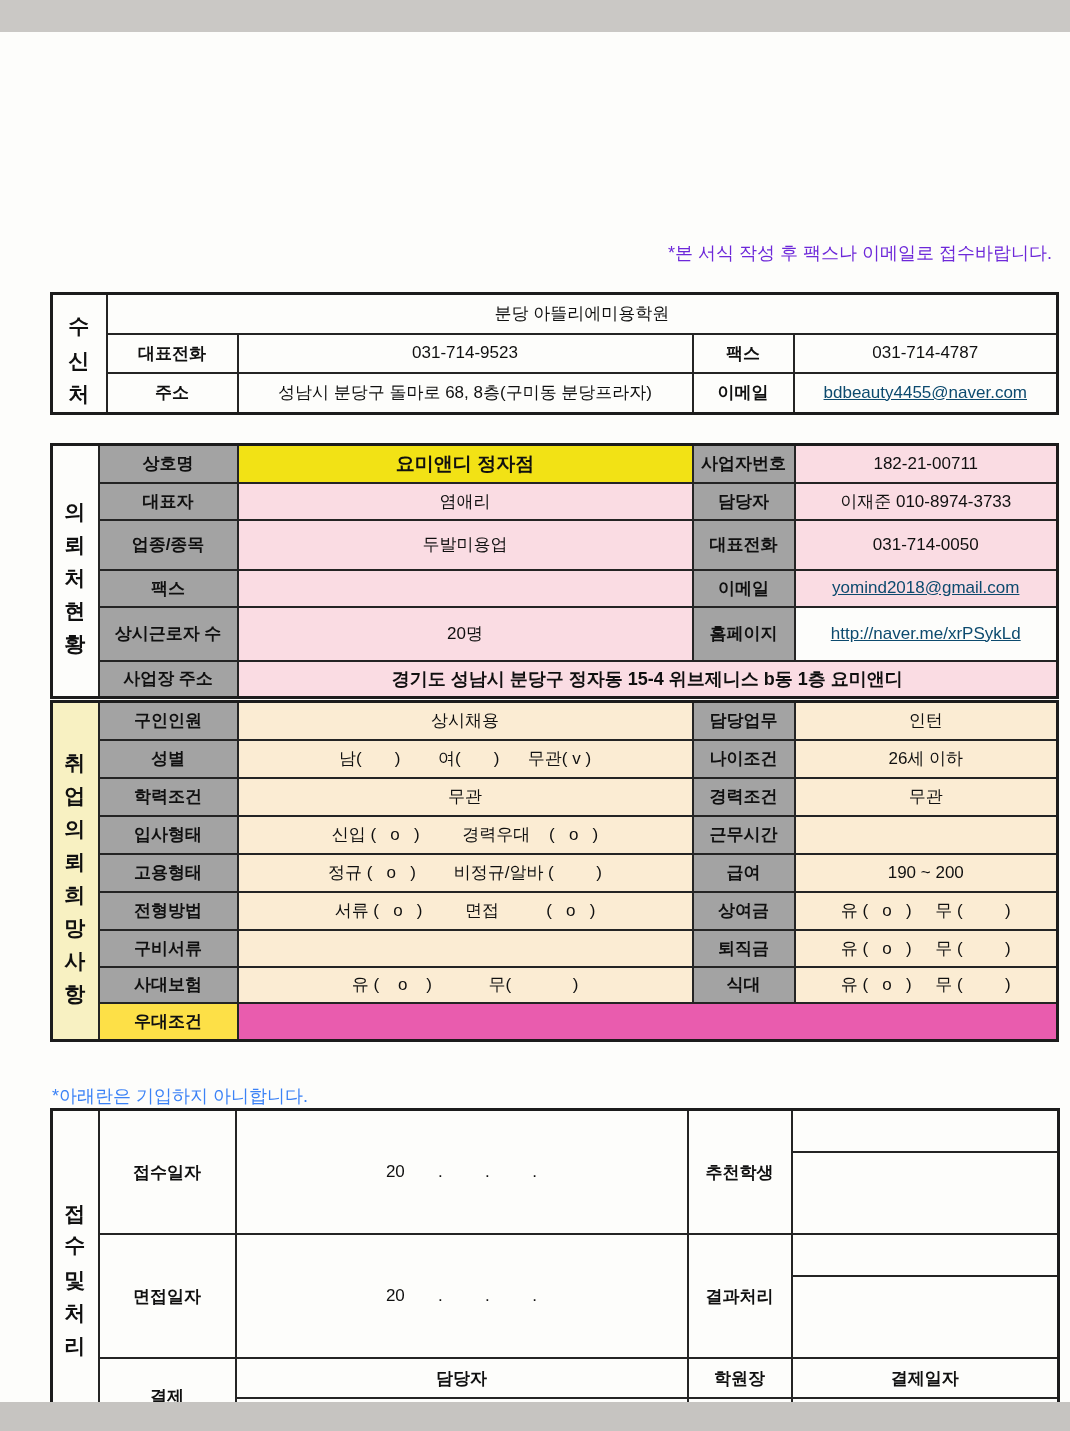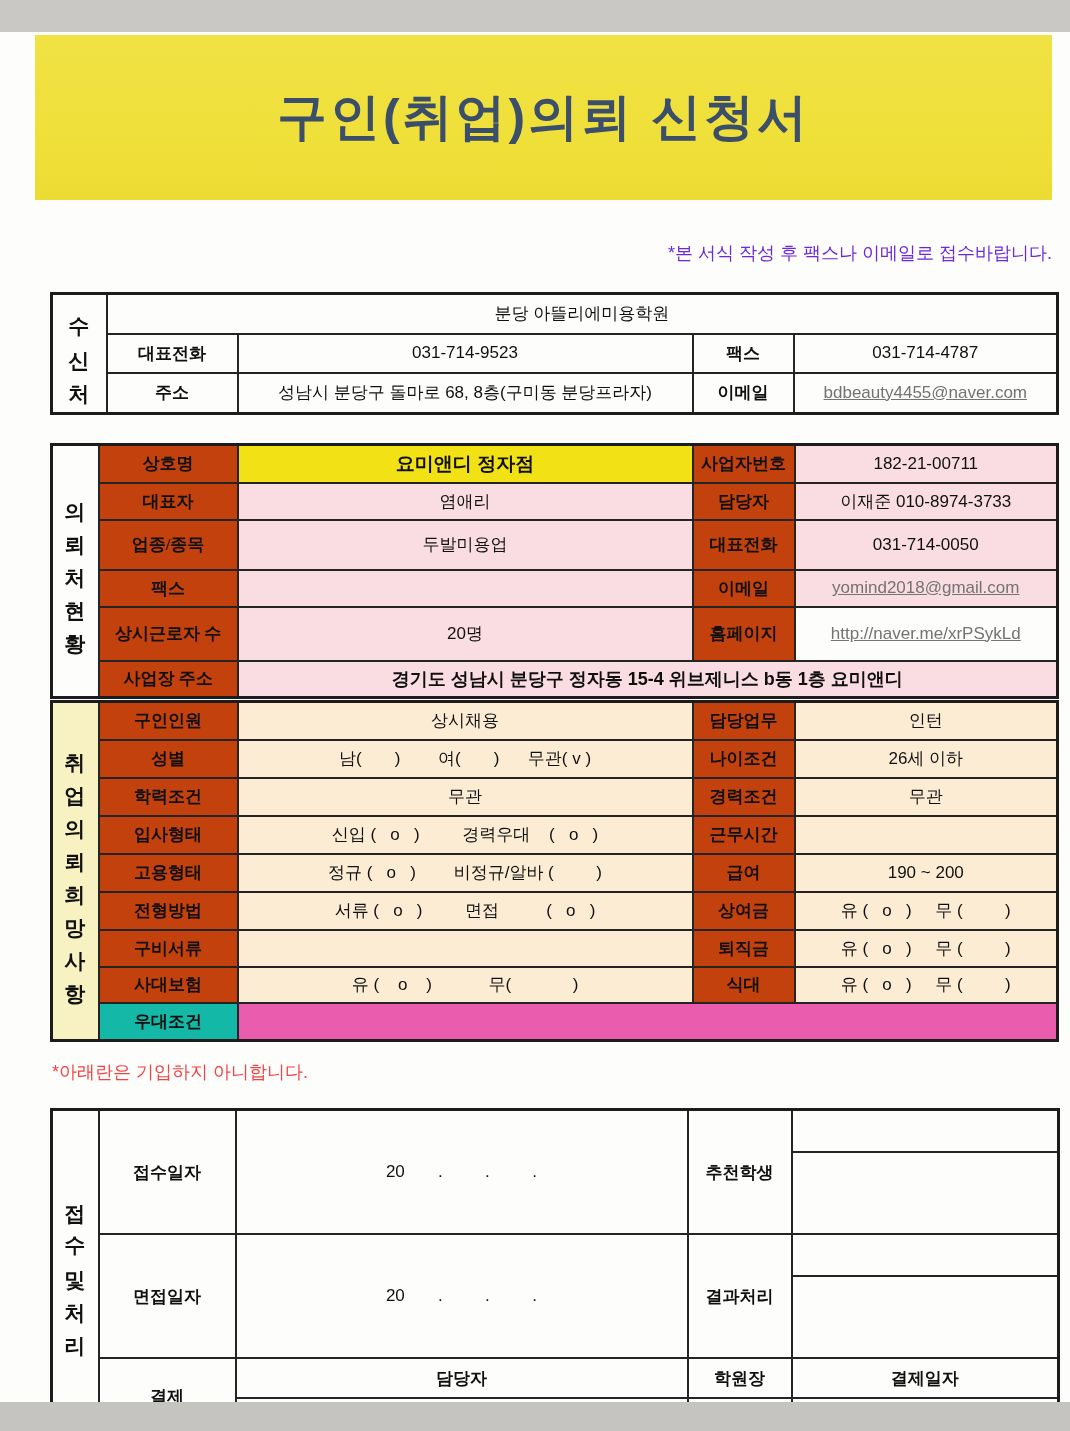--- a/index.html
+++ b/index.html
@@ -9,57 +9,54 @@
   .band-top { position:absolute; left:0; top:0; width:1070px; height:32px; background:#cac8c5; }
   .band-bottom { position:absolute; left:0; top:1402px; width:1070px; height:29px; background:#c6c4c1; }
 
   .banner { position:absolute; left:35px; top:35px; width:1017px; height:165px;
             background:linear-gradient(#f1e245 0%, #efdf38 70%, #ecdb33 100%);
             display:flex; align-items:center; justify-content:center; }
   .title { font-size:50px; font-weight:bold; color:#3b4e6a; letter-spacing:3px; }
 
   .top-note { position:absolute; left:0; top:241px; width:1052px; text-align:right;
               font-size:18px; color:#6d28d9; }
-  .bottom-note { position:absolute; left:52px; top:1060px; font-size:18px; color:#ef4444; }
+  .bottom-note { position:absolute; left:52px; top:1084px; font-size:18px; color:#3b82f6; }
 
   table { border-collapse:collapse; table-layout:fixed; position:absolute; left:50px;
           border:3px solid #1c1c1c; }
   td { border:2px solid #242424; font-size:17px; color:#101010; text-align:center;
        vertical-align:middle; white-space:pre-wrap; overflow:hidden; padding:2px 5px; }
   .lab { font-weight:bold; }
   .vcell { padding:0; }
   .vert { display:inline-block; writing-mode:vertical-rl; text-orientation:upright;
           font-weight:bold; font-size:21px; letter-spacing:12px; line-height:1; }
-  .pink   { background:#c2410c;font-family:Liberation Serif, serif; }
+  .pink   { background:#a3a3a3; }
   .lpink  { background:#fadce3; }
   .cream  { background:#fbecd3; }
   .syellow{ background:#f8f1c2; }
   .ycell  { background:#f2e215; font-weight:bold; font-size:19px; }
-  .mglab  { background:#14b8a6; }
+  .mglab  { background:#fde047; }
   .mg     { background:#e95cae; }
-  .link { color:#737373; text-decoration:underline; }
+  .link { color:#0c4a6e; text-decoration:underline; }
   .bold { font-weight:bold; }
   .split { padding:0; }
   .split .half { height:50%; display:flex; align-items:center; justify-content:center; }
   .split .half.first { border-bottom:2px solid #242424; }
 
   .t1 { top:292px; width:1006px; }
   .t2 { top:443px; width:1006px; }
   .t3 { top:700px; width:1007px; }
   .t4 { top:1108px; width:1007px; }
 </style>
 </head>
 <body>
 
 <div class="page">
   <div class="band-top"></div>
 
-  <div class="banner">
-    <div class="title">구인(취업)의뢰 신청서</div>
-  </div>
 
   <div class="top-note">*본 서식 작성 후 팩스나 이메일로 접수바랍니다.</div>
 
   <table class="t1">
     <colgroup>
         <col style="width:55px">
         <col style="width:131px">
         <col style="width:455px">
         <col style="width:101px">
         <col style="width:264px">

